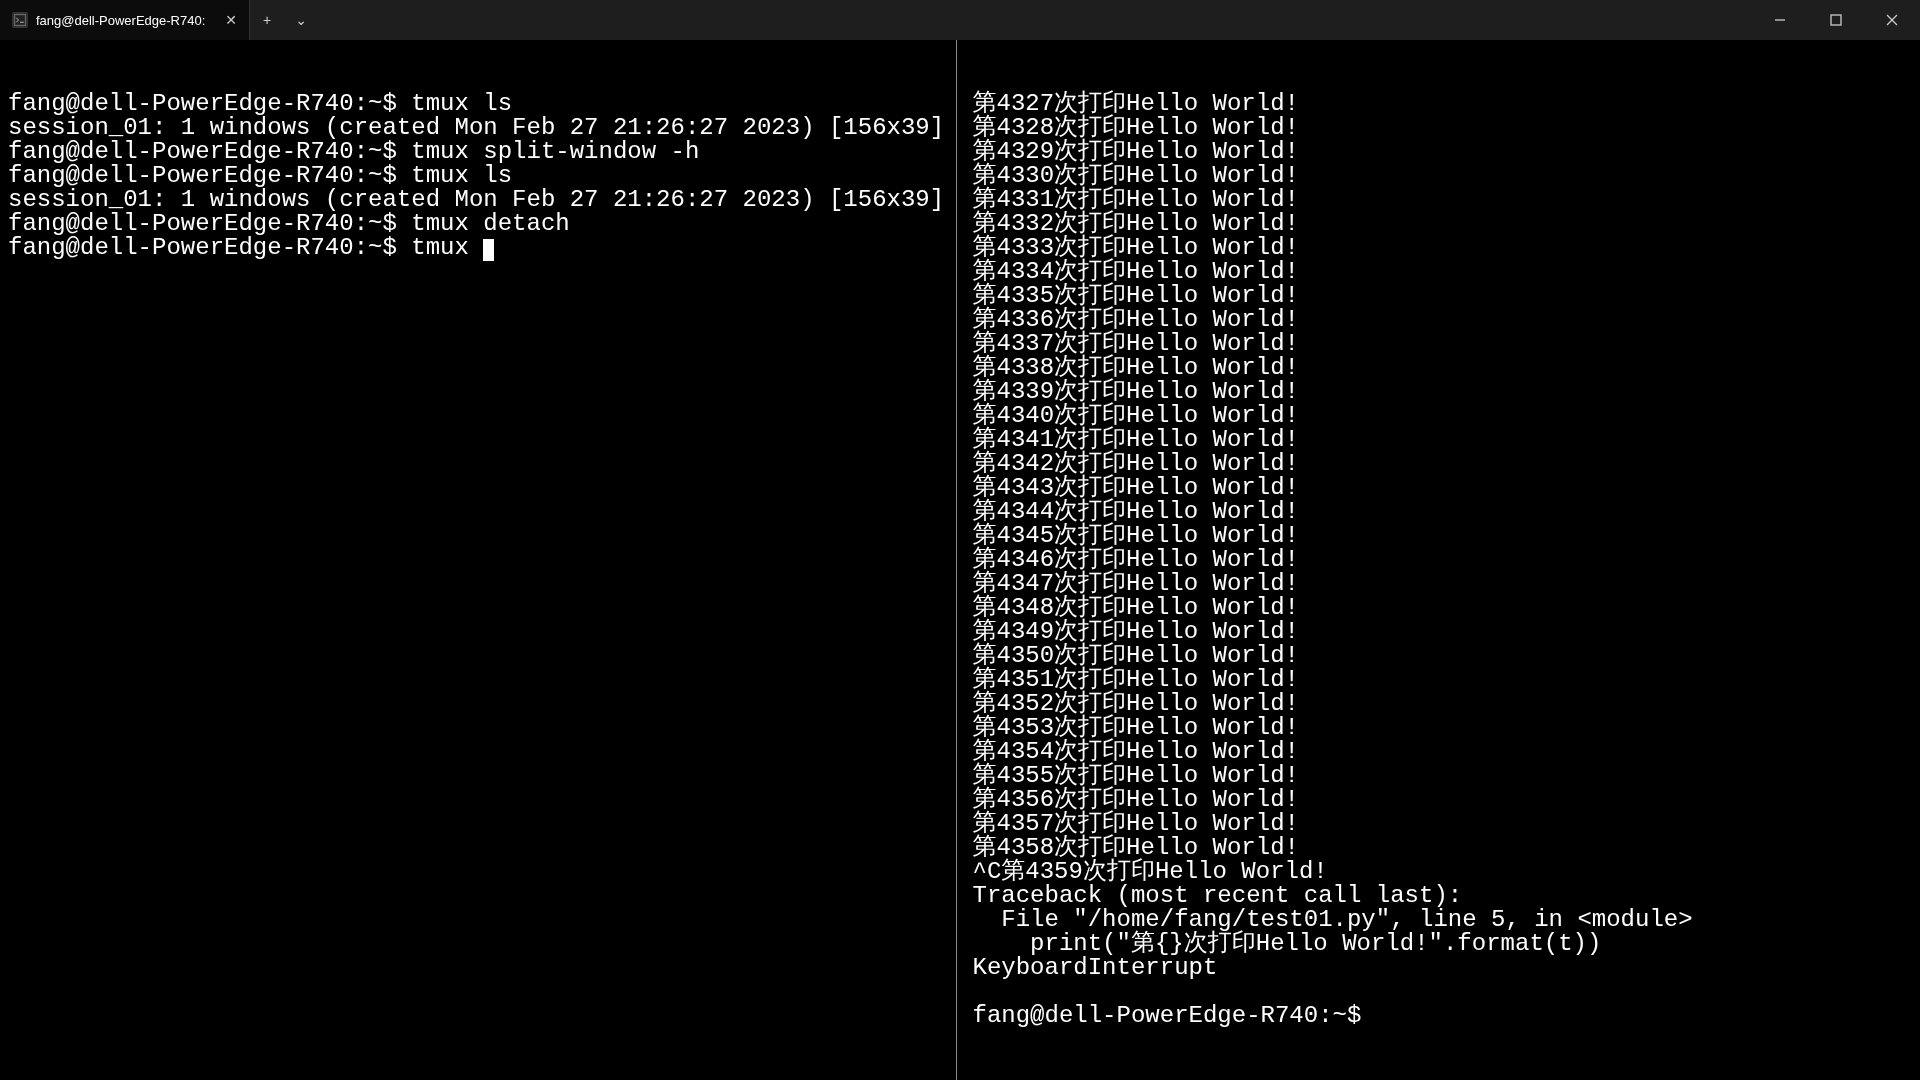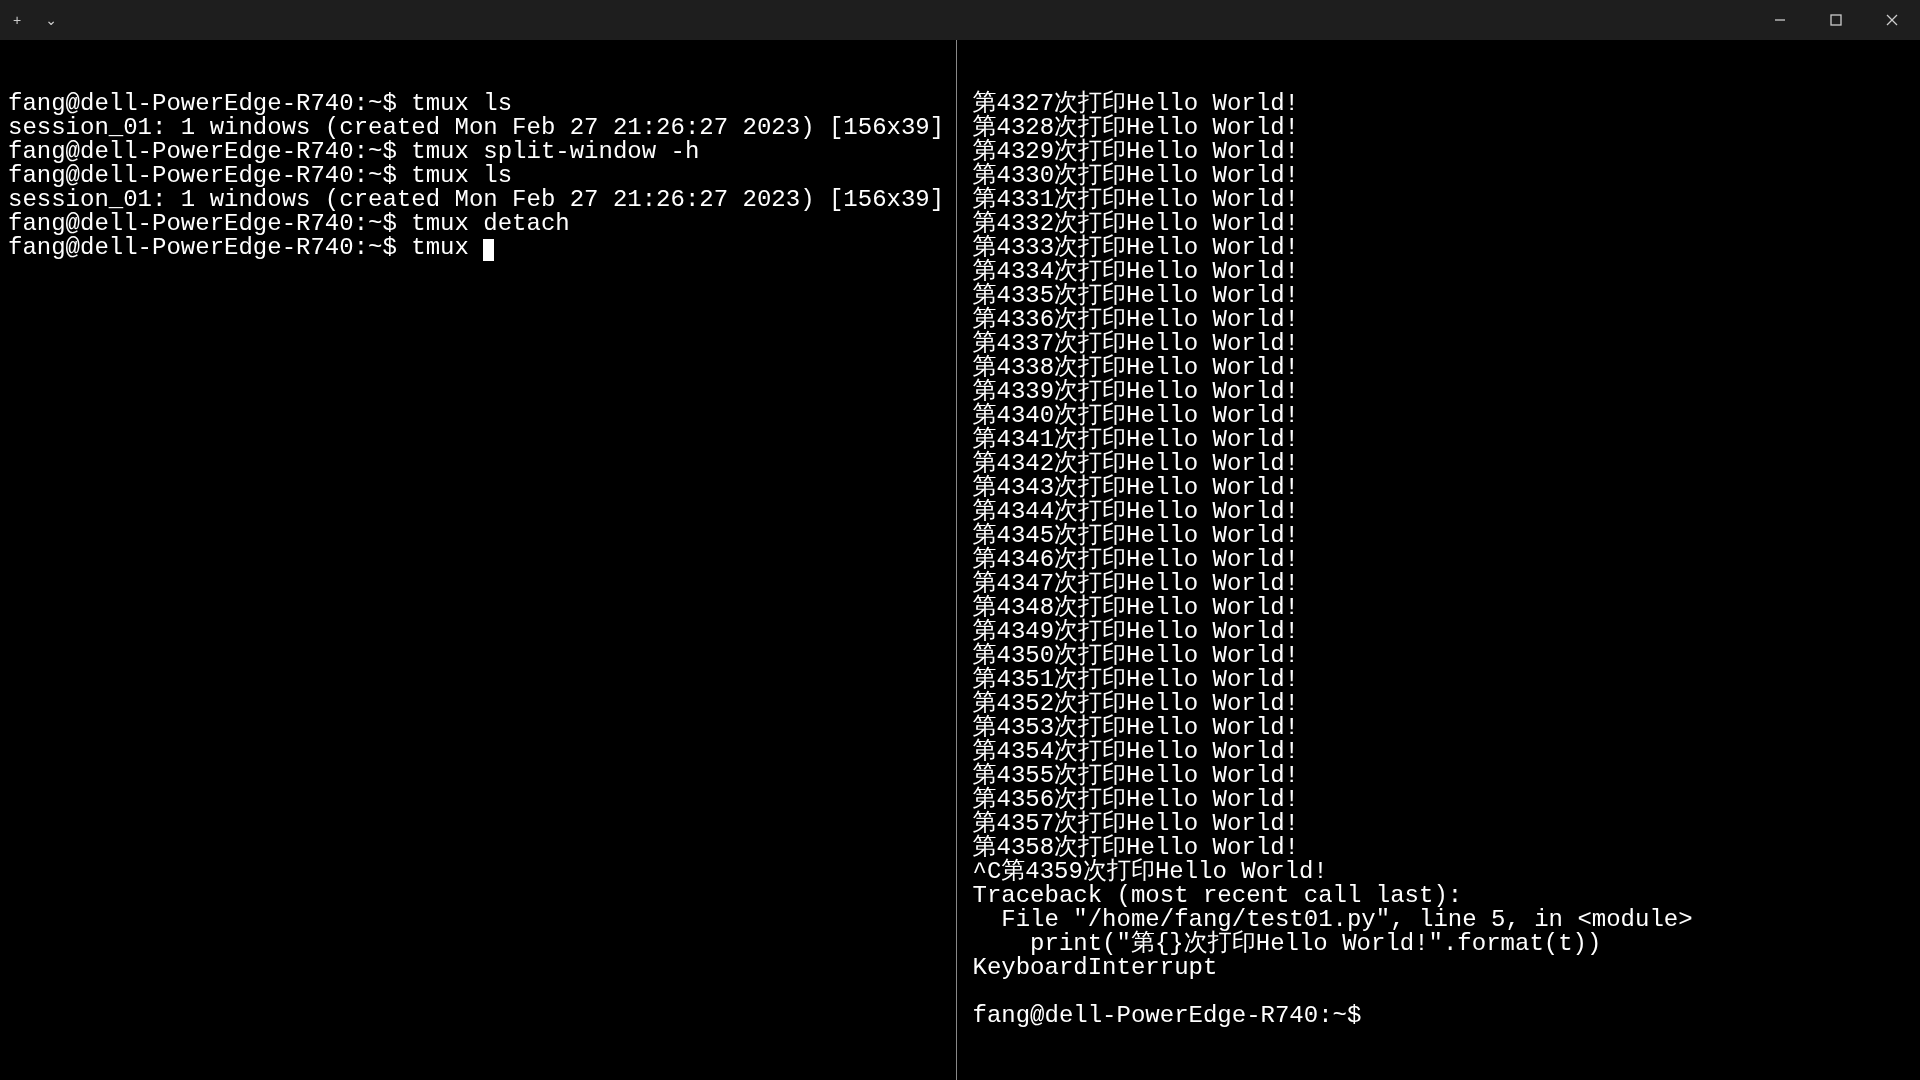--- a/index.html
+++ b/index.html
@@ -27,20 +27,30 @@
   .cursor { display: inline-block; width: 11px; height: 22px; background: #fff; vertical-align: text-bottom; }
 
   pre { font-family: Liberation Mono, monospace; font-size: inherit; line-height: inherit; }
 </style>
 </head>
 <body>
 
 <div class="window">
 
   <div class="titlebar">
+    <div class="tab">
+      <span class="tab-icon">
+        <svg width="12" height="12" viewBox="0 0 16 16">
+            <rect x="1" y="1" width="14" height="14" fill="#222" stroke="#888"></rect>
+            <path d="M3 5l3 3-3 3M8 11h5" stroke="#ccc" stroke-width="1.2" fill="none"></path>
+          </svg>
+      </span>
+      <span class="tab-title">fang@dell-PowerEdge-R740:</span>
+      <span class="tab-close">✕</span>
+    </div>
     <div class="tb-btn">
         <span>+</span>
       </div>
     <div class="tb-btn">
         <span>⌄</span>
       </div>
     <div class="spacer"></div>
     <div class="win-btn">
       <svg width="12" height="12" viewBox="0 0 12 12">
           <line x1="1" y1="6" x2="11" y2="6"></line>

